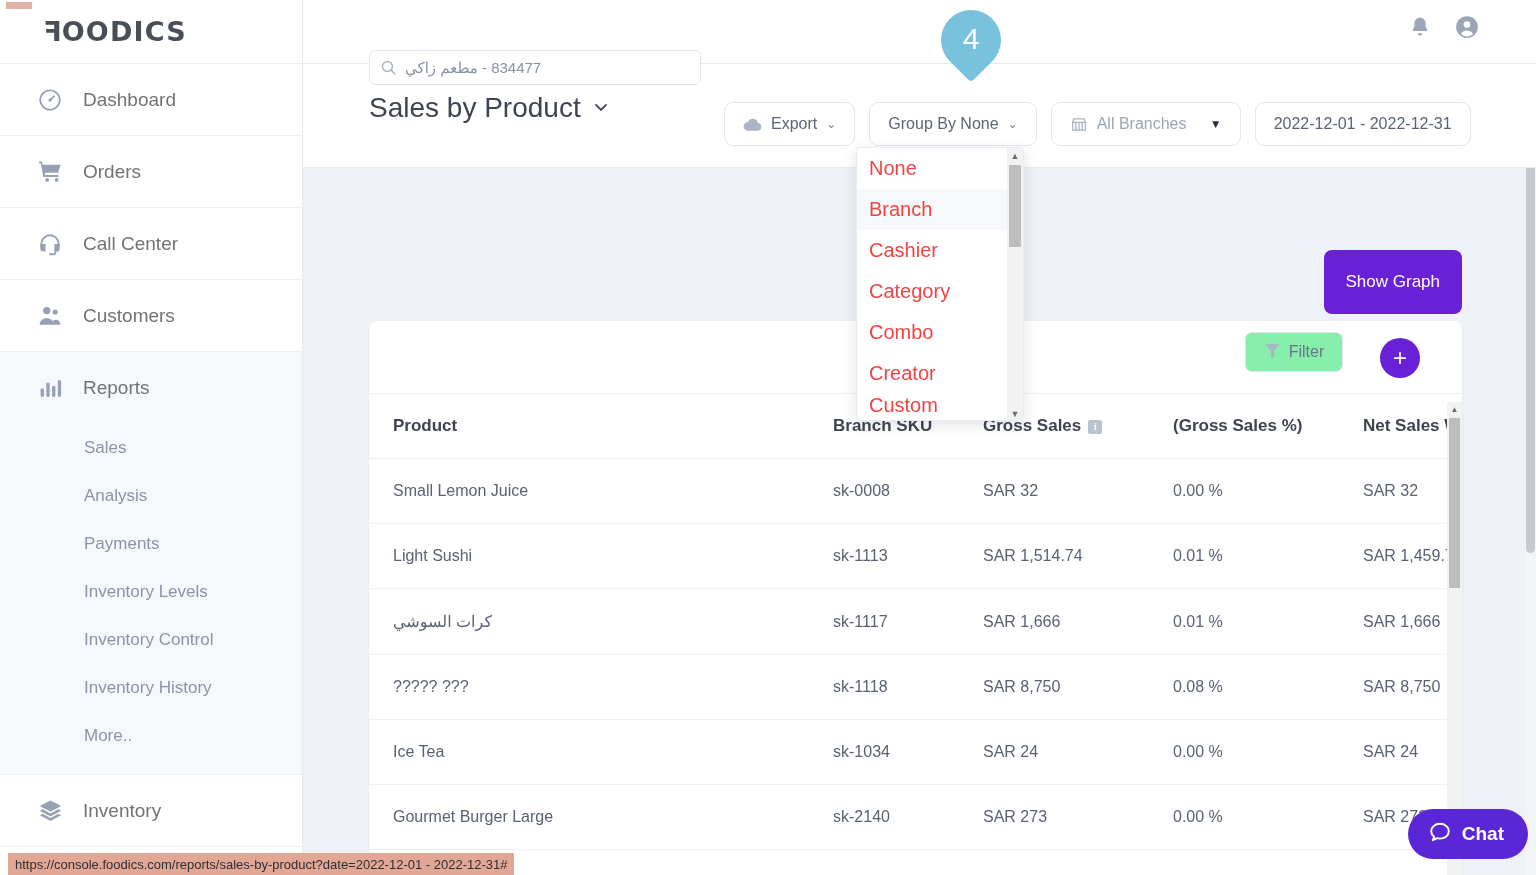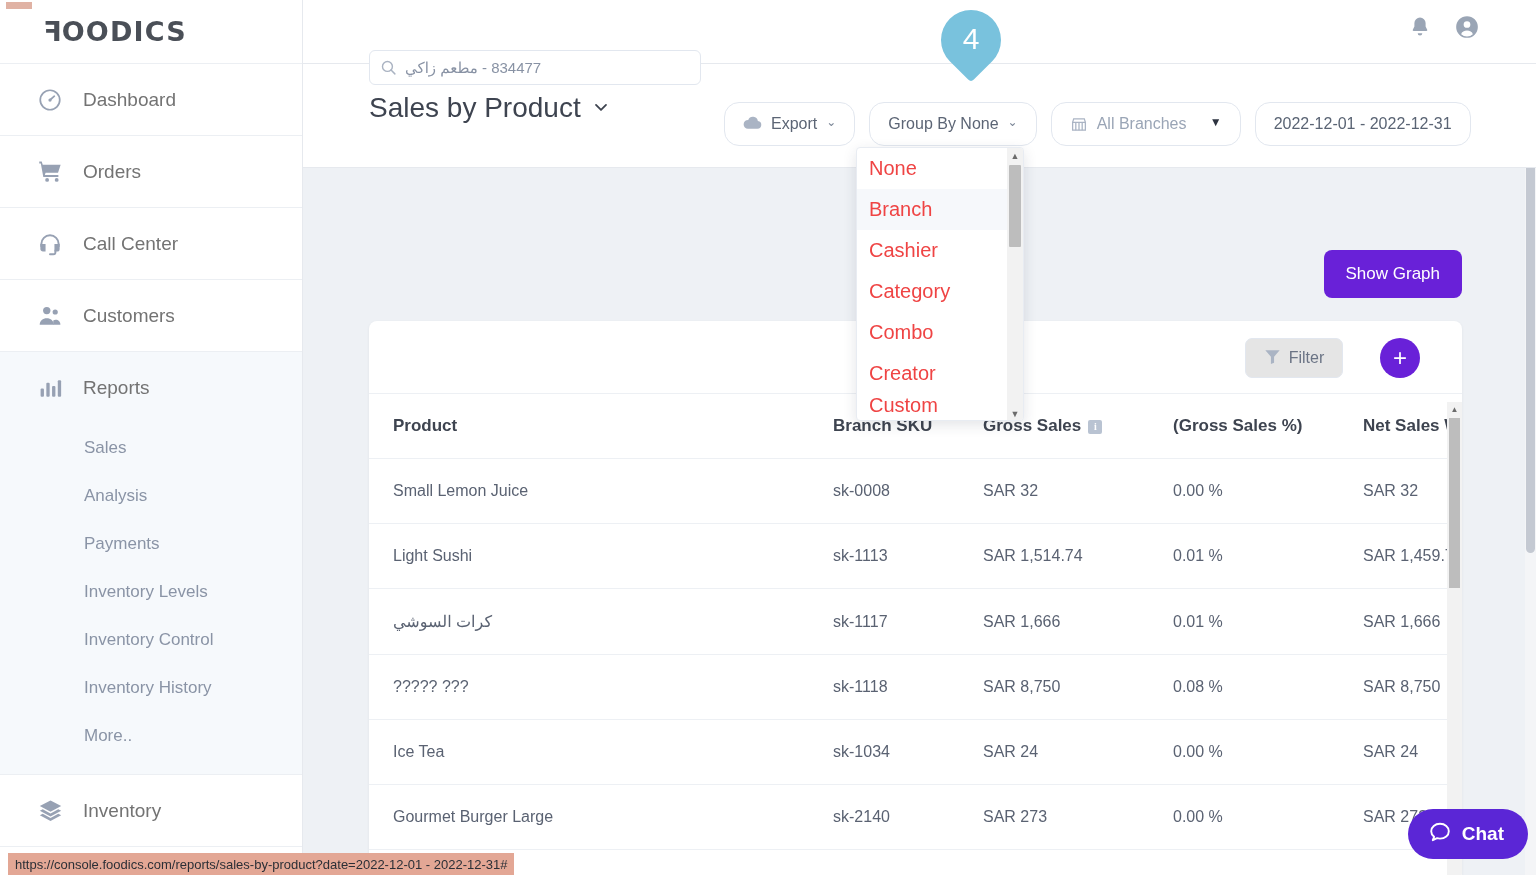--- a/index.html
+++ b/index.html
@@ -63,22 +63,22 @@
     position: absolute; left: 303px; top: 64px; width: 1233px; height: 104px;
     background: #fff; border-bottom: 1px solid #e6e9ee; z-index: 10;
   }
   .page-title {
     position: absolute; left: 66px; top: 28px;
     font-size: 28px; color: #3e4450; font-weight: 400;
     display: flex; align-items: center; gap: 10px;
   }
   .toolbar { position: absolute; left: 421px; top: 38px; display: flex; gap: 14px; }
   .tb-btn {
-    height: 44px; border: 1px solid #e2e7ef; border-radius: 15px; background: #fff;
-    display: flex; align-items: flex-start; padding: 12px 18px; gap: 9px;
+    height: 44px; border: 1px solid #e2e7ef; border-radius: 9px; background: #fff;
+    display: flex; align-items: center; padding: 0 18px; gap: 9px;
     font-size: 16px; color: #5c6575; cursor: pointer; white-space: nowrap;
   }
   .tb-btn .cl { color: #aab4c4; display:flex; }
   .tb-btn.wide { width: 190px; justify-content: space-between; }
   .tb-btn.date { color: #5a6474; }
   .caret { font-size: 12px; color: #7a8596; }
 
   
   .marker {
     position: absolute; left: 938px; top: 8px; width: 66px; height: 76px; z-index: 40;
@@ -112,33 +112,33 @@
   .dd-sb .arrow { width:16px; height:16px; display:flex; align-items:center; justify-content:center; font-size:9px; color:#6b6b6b;}
   .dd-sb .arrow.bot { position:absolute; bottom:0; }
   .dd-sb .thumb { position:absolute; top:17px; left:2px; width:12px; height:82px; background:#bdbdbd; border-radius:1px; }
 
   
   .main {
     position: absolute; left: 303px; top: 168px; width: 1233px; height: 707px;
     background: #eef1f5; overflow: hidden;
   }
   .showgraph {
-    position: absolute; right: 74px; top: 82px; height: 48px; padding: 0 22px;
+    position: absolute; right: 74px; top: 82px; height: 64px; padding: 0 22px;
     background: #6921d8; color: #fff; border: none; border-radius: 8px;
     font-size: 17px; cursor: pointer; font-family: "Liberation Sans", sans-serif;
   }
   .card {
     position: absolute; left: 66px; top: 153px; width: 1093px; height: 560px;
     background: #fff; border-radius: 8px; box-shadow: 0 1px 3px rgba(40,50,70,.07);
     overflow: hidden;
   }
   .card-top { height: 72px; position: relative; }
   .filter-btn {
-    position: absolute; right: 119px; top: 17px; width: 98px; height: 40px;
-    border: 1px solid #e2e7ef; border-radius: 7px; background: #e5e5e5;
+    position: absolute; right: 119px; top: 11px; width: 98px; height: 40px;
+    border: 1px solid #e2e7ef; border-radius: 7px; background: #86efac;
     display: flex; align-items: center; justify-content: center; gap: 8px;
     font-size: 16px; color: #6b7485; cursor: pointer;
   }
   .plus-btn {
     position: absolute; right: 42px; top: 17px; width: 40px; height: 40px;
     border-radius: 50%; background: #6921d8; color: #fff; border: none;
     font-size: 24px; line-height: 1; display:flex; align-items:center; justify-content:center;
     cursor: pointer;
   }
   table.rpt { width: 1079px; border-collapse: collapse; table-layout: fixed; }

